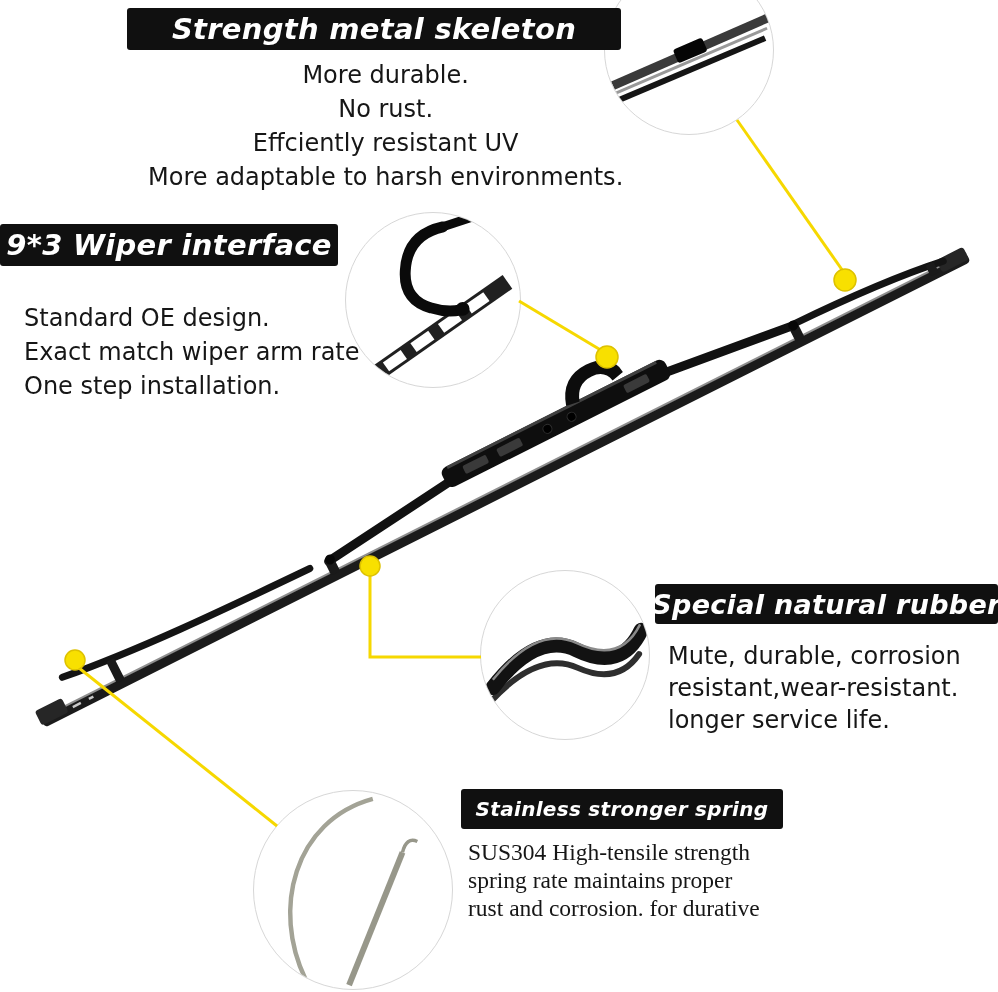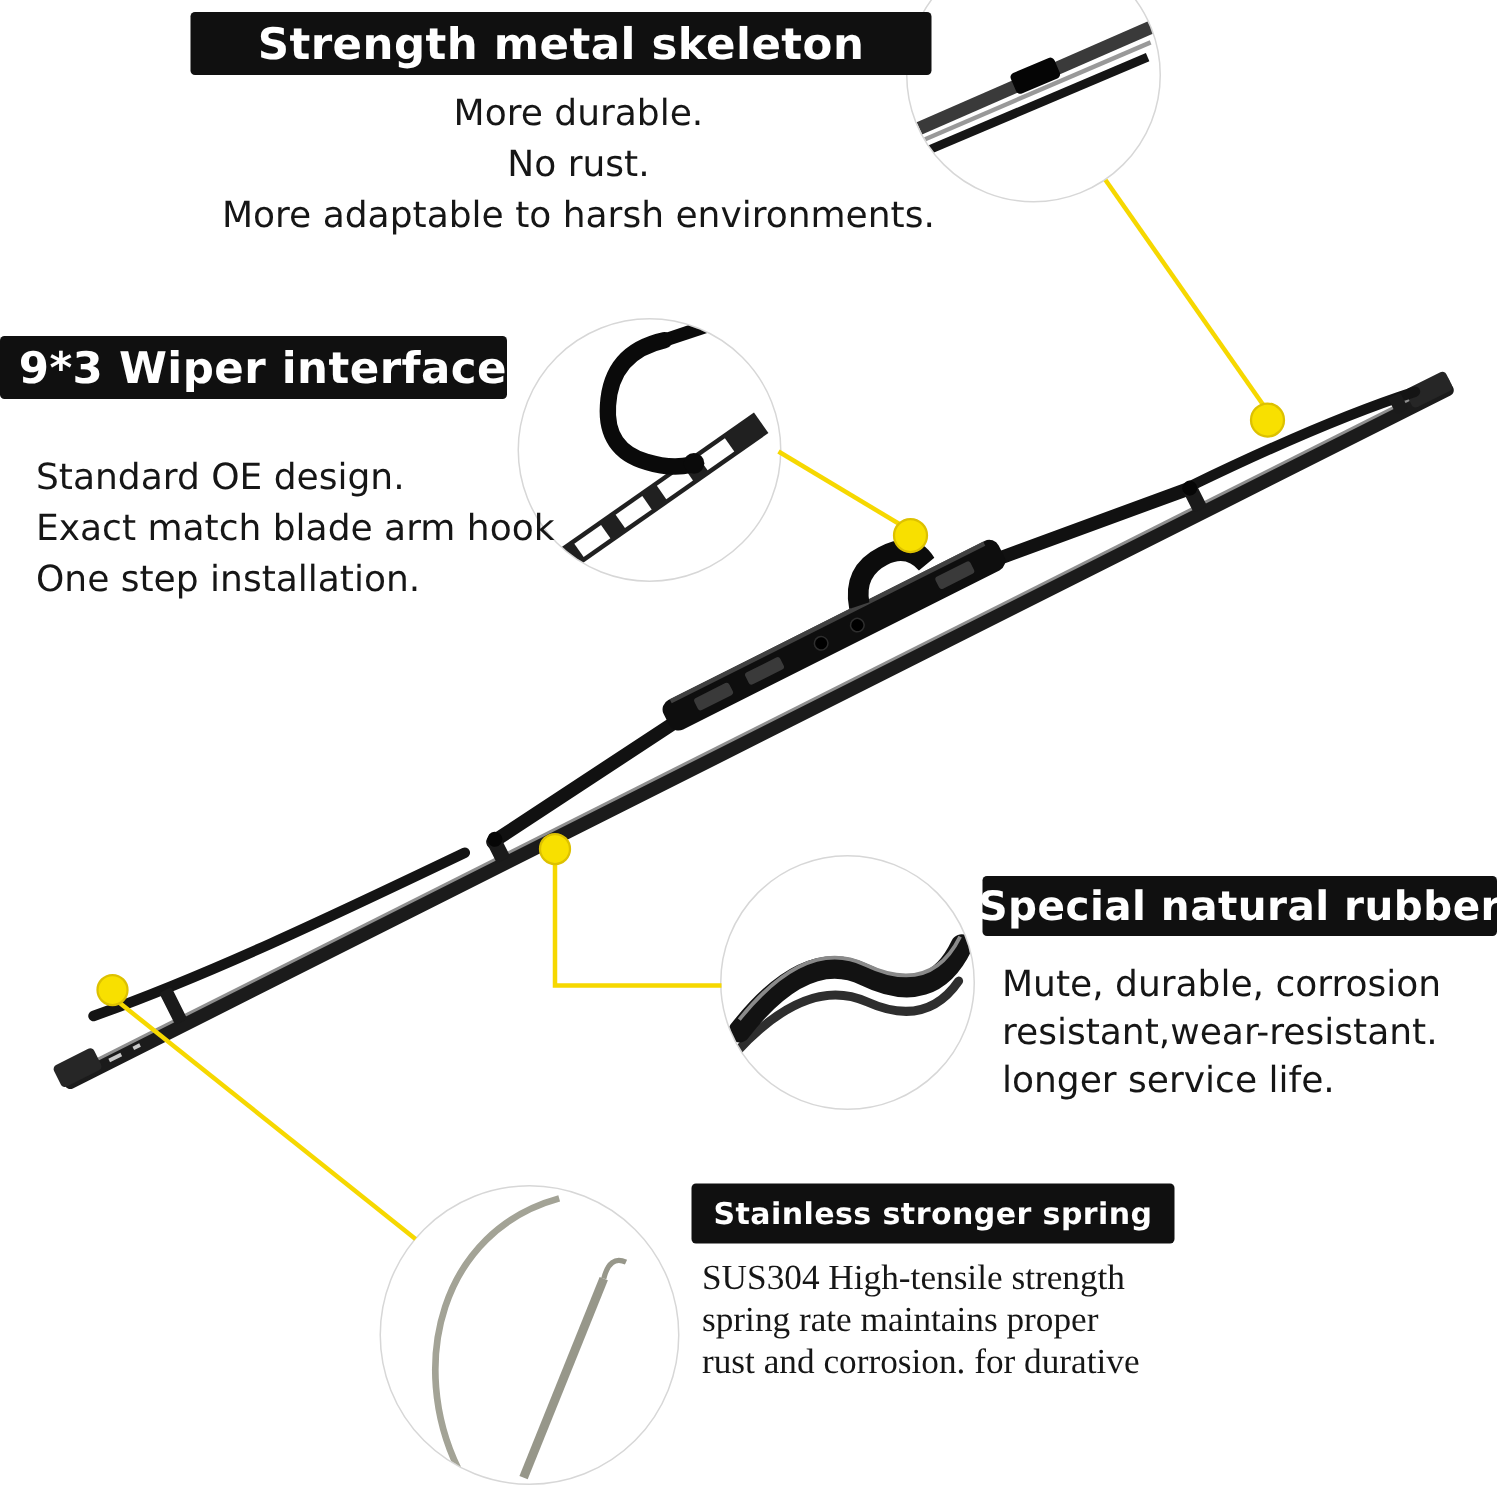--- a/index.html
+++ b/index.html
@@ -13,24 +13,24 @@
 
   svg.layer { position:absolute; left:0; top:0; width:998px; height:992px; }
   svg.blade-layer { z-index:1; }
   svg.connector-layer { z-index:4; pointer-events:none; }
 
   .banner {
     position:absolute; z-index:3;
     background:#101010; color:#ffffff;
     display:flex; align-items:center; justify-content:center;
     font-weight:bold; font-size:29px; letter-spacing:0.3px;
-    border-radius:3px; white-space:nowrap;
+    border-radius:3px; white-space:nowrap;font-style:italic;
   }
   .banner-skeleton { left:127px; top:8px;  width:494px; height:42px; }
-  .banner-interface{ left:0px;   top:224px;width:338px; height:42px;justify-content:flex-end; }
+  .banner-interface{ left:0px;   top:224px;width:338px; height:42px; }
   .banner-rubber   { left:655px; top:584px;width:343px; height:40px; font-size:27px; }
   .banner-spring   { left:461px; top:789px;width:322px; height:40px; font-size:20px; }
 
   .text-block { position:absolute; z-index:3; color:#161616; }
   .text-block p { font-size:24px; line-height:34px; white-space:nowrap; }
   .skeleton-text { left:148px; top:58px;text-align:center; }
   .interface-text{ left:24px;  top:301px; }
   .rubber-text   { left:668px; top:640px; }
   .rubber-text p { line-height:32px; }
   .spring-text   { left:468px; top:838px;font-family:Liberation Serif, serif; }
@@ -137,26 +137,27 @@
   <div class="banner banner-rubber">
     <span>Special natural rubber</span>
   </div>
   <div class="banner banner-spring">
     <span>Stainless stronger spring</span>
   </div>
 
   <div class="text-block skeleton-text">
     <p>More durable.</p>
     <p>No rust.</p>
+    <p>Effciently resistant UV</p>
     <p>More adaptable to harsh environments.</p>
   </div>
 
   <div class="text-block interface-text">
     <p>Standard OE design.</p>
-    <p>Exact match blade arm hook</p>
+    <p>Exact match wiper arm rate</p>
     <p>One step installation.</p>
   </div>
 
   <div class="text-block rubber-text">
     <p>Mute, durable, corrosion</p>
     <p>resistant,wear-resistant.</p>
     <p>longer service life.</p>
   </div>
 
   <div class="text-block spring-text">

